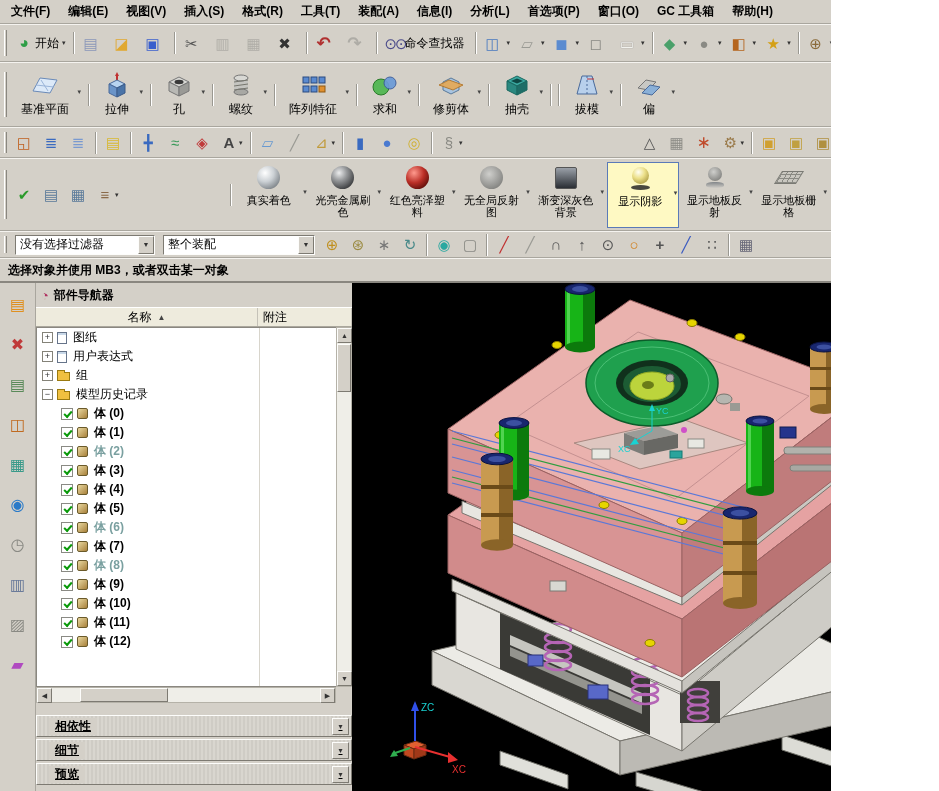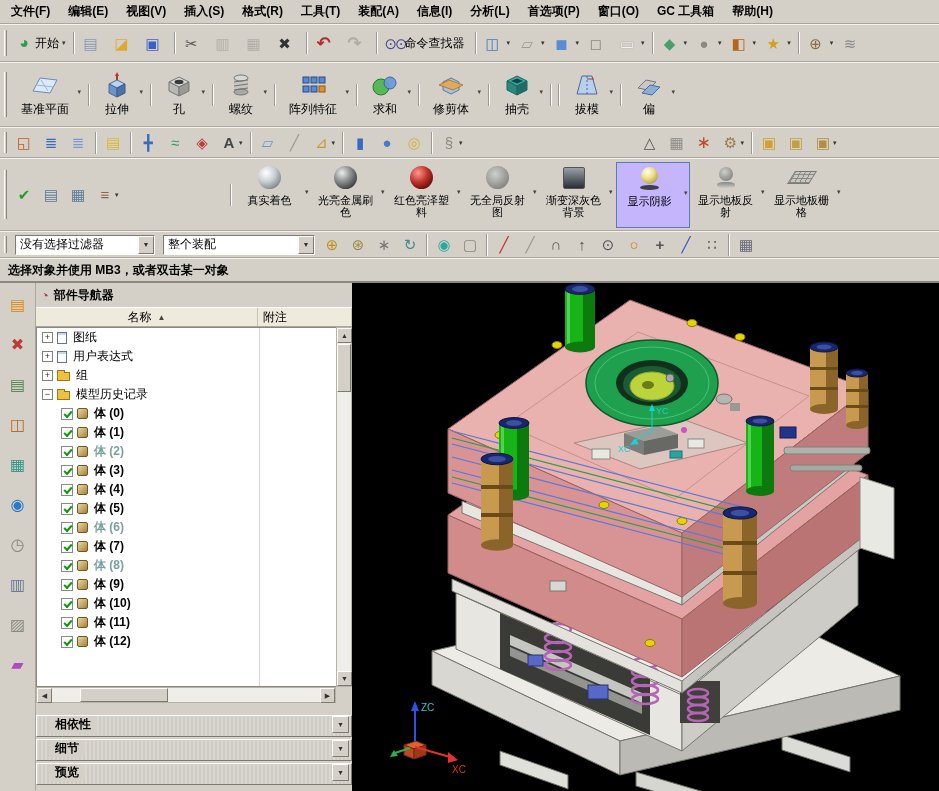--- a/index.html
+++ b/index.html
@@ -1,18 +1,18 @@
 <!DOCTYPE html>
 <html><head>
 <meta charset="utf-8">
 <style>
   * { margin:0; padding:0; box-sizing:border-box; }
   html,body { width:939px; height:791px; overflow:hidden; }
   body { font-family:"Liberation Sans","DejaVu Sans",sans-serif; font-size:12px; color:#000; }
-  #app { position:relative; width:939px; height:791px; background:#d4d0c8; overflow:hidden; }
+  #app { position:relative; width:831px; height:791px; background:#d4d0c8; overflow:hidden; }
 
   
   .bar { position:absolute; left:0; right:0; background:#d4d0c8; border-top:1px solid #f5f3ef;
          border-bottom:1px solid #a9a69e; display:flex; align-items:center; padding:0 2px; overflow:hidden; }
   .grip { width:3px; height:70%; border-left:1px solid #ffffff; border-right:1px solid #8a8780; margin:0 4px 0 2px; flex:none; }
   .strip { display:flex; align-items:center; height:100%; }
 
   .menubar { top:0; height:24px; }
   .menu-item { display:inline-block; padding:4px 9px; font-weight:bold; cursor:default; }
 
@@ -32,21 +32,21 @@
           height:58px; padding:2px 14px 2px 8px; margin:0 2px; }
   .fico { height:28px; display:flex; align-items:center; }
   .flbl { font-size:12px; white-space:nowrap; margin-top:2px; }
   .fdd { position:absolute; right:2px; top:22px; font-size:7px; color:#444; }
 
   
   .tb4 { top:158px; height:73px; }
   .rspacer { width:104px; flex:none; }
   .rbtn { position:relative; display:inline-flex; flex-direction:column; align-items:center;
           width:74px; height:66px; padding:3px 10px 2px 4px; margin:0 1px; text-align:center; }
-  .rbtn.active { background:#c4b5fd; border:1px solid #5a7ab8; }
+  .rbtn.active { background:#fef9c3; border:1px solid #5a7ab8; }
   .rlbl { font-size:11px; line-height:1.15; margin-top:3px; }
   .rdd { position:absolute; right:1px; top:26px; font-size:7px; color:#444; }
   .ri { height:26px; display:flex; align-items:flex-start; justify-content:center; flex-direction:column; align-items:center; }
   .sph { width:23px; height:23px; border-radius:50%; }
   .sph.shiny { background:radial-gradient(circle at 35% 30%, #ffffff, #ccd1d5 40%, #878d92 75%, #565c61); }
   .sph.metal { background:radial-gradient(circle at 35% 30%, #ecedee, #97999b 35%, #343537 82%); }
   .sph.redp  { background:radial-gradient(circle at 35% 30%, #ff9a8e, #bb2f27 45%, #530a06 85%); }
   .sph.flat  { background:radial-gradient(circle at 40% 35%, #cfcfcc, #8b8b88 70%, #68686:5); background:radial-gradient(circle at 40% 35%, #cfcfcc, #8b8b88 70%, #686865); }
   .sph.bulb  { width:17px; height:17px; background:radial-gradient(circle at 38% 30%, #fffef2, #ece089 40%, #b7a751 75%, #86762f); }
   .sph.small { width:14px; height:14px; }
@@ -109,23 +109,23 @@
   .hscroll { position:absolute; left:0; right:16px; top:404px; height:16px; background:#efeee8; border:1px solid #b5b2a8;
              display:flex; align-items:stretch; }
   .sbtn { width:15px; height:15px; flex:none; background:#d4d0c8; border:1px solid; border-color:#fdfdfb #7d7a72 #7d7a72 #fdfdfb;
           font-size:7px; display:flex; align-items:center; justify-content:center; color:#333; }
   .vthumb { position:absolute; left:0; top:16px; width:14px; height:48px; background:#d4d0c8;
             border:1px solid; border-color:#fdfdfb #7d7a72 #7d7a72 #fdfdfb; }
   .hthumb { width:88px; margin-left:28px; background:#d4d0c8; border:1px solid; border-color:#fdfdfb #7d7a72 #7d7a72 #fdfdfb; }
   .htrack { flex:1; display:flex; }
 
   .bottom-panels { position:absolute; left:0; right:0; top:432px; }
-  .pbar { height:22px; margin-bottom:2px; display:flex; align-items:flex-start; padding:0 2px 0 12px;
+  .pbar { height:22px; margin-bottom:2px; display:flex; align-items:center; padding:0 2px 0 12px;
           border:1px solid; border-color:#fdfdfb #7d7a72 #7d7a72 #fdfdfb;
-          background:repeating-linear-gradient(90deg,#d9d6cf 0 2px,#cfccc5 2px 4px); }
+          background:repeating-linear-gradient(90deg,#d9d6cf 0 2px,#cfccc5 2px 4px);text-decoration:underline; }
   .plabel { font-weight:bold; background:#d4d0c8; padding:0 6px; }
   .pfill { flex:1; }
   .pchev { width:17px; height:17px; background:#d4d0c8; border:1px solid; border-color:#fdfdfb #7d7a72 #7d7a72 #fdfdfb;
            display:flex; align-items:center; justify-content:center; font-size:8px; color:#333; }
 
   
   .viewport { position:absolute; left:352px; top:0; right:0; bottom:0; background:#000; }
   svg text { font-family:"Liberation Sans","DejaVu Sans",sans-serif; }
 </style>
 </head>

